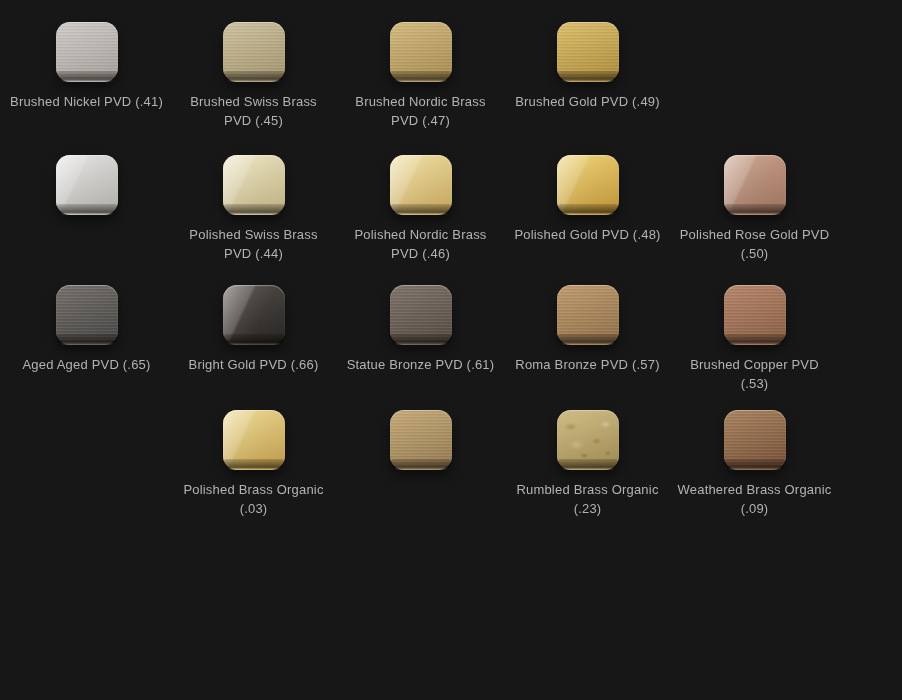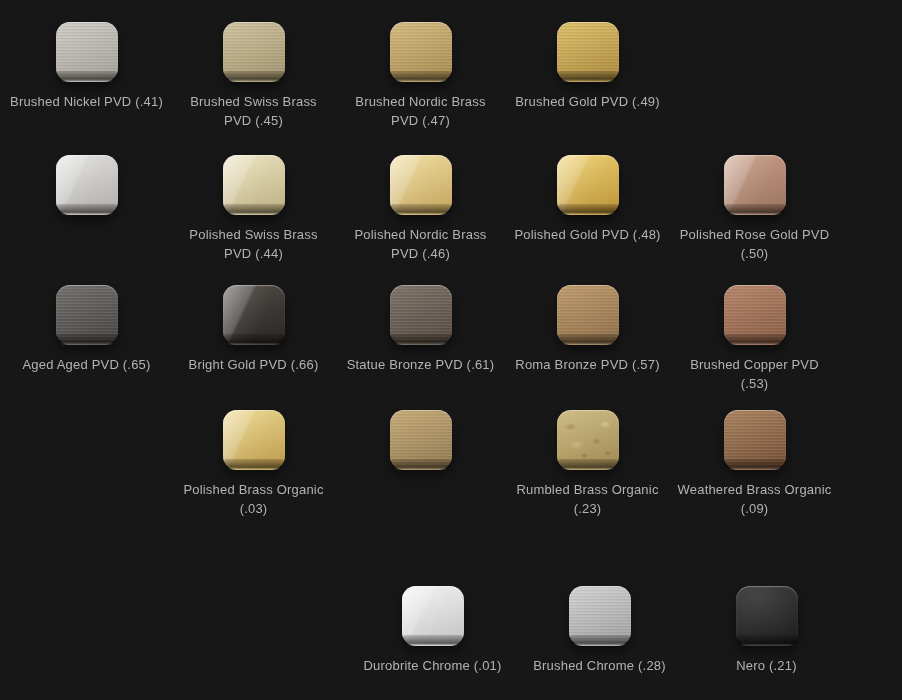--- a/index.html
+++ b/index.html
@@ -165,28 +165,14 @@
     <div class="cell">
       <div class="swatch tx-rumbled" style="--c1: #d0bd86; --c2: #9e8852;"></div>
       <div class="label">Rumbled Brass Organic (.23)</div>
     </div>
     <div class="cell">
       <div class="swatch tx-brushed" style="--c1: #aa845f; --c2: #734e36;"></div>
       <div class="label">Weathered Brass Organic (.09)</div>
     </div>
   </div>
 
-  <div class="row r5">
-    <div class="cell">
-      <div class="swatch tx-polished" style="--c1: #f3f3f3; --c2: #c2c2c2;"></div>
-      <div class="label">Durobrite Chrome (.01)</div>
-    </div>
-    <div class="cell">
-      <div class="swatch tx-brushed" style="--c1: #d4d4d4; --c2: #9e9e9e;"></div>
-      <div class="label">Brushed Chrome (.28)</div>
-    </div>
-    <div class="cell">
-      <div class="swatch tx-matte" style="--c1: #343434; --c2: #1d1d1d;"></div>
-      <div class="label">Nero (.21)</div>
-    </div>
-  </div>
 
 </div>
 
 </body></html>

